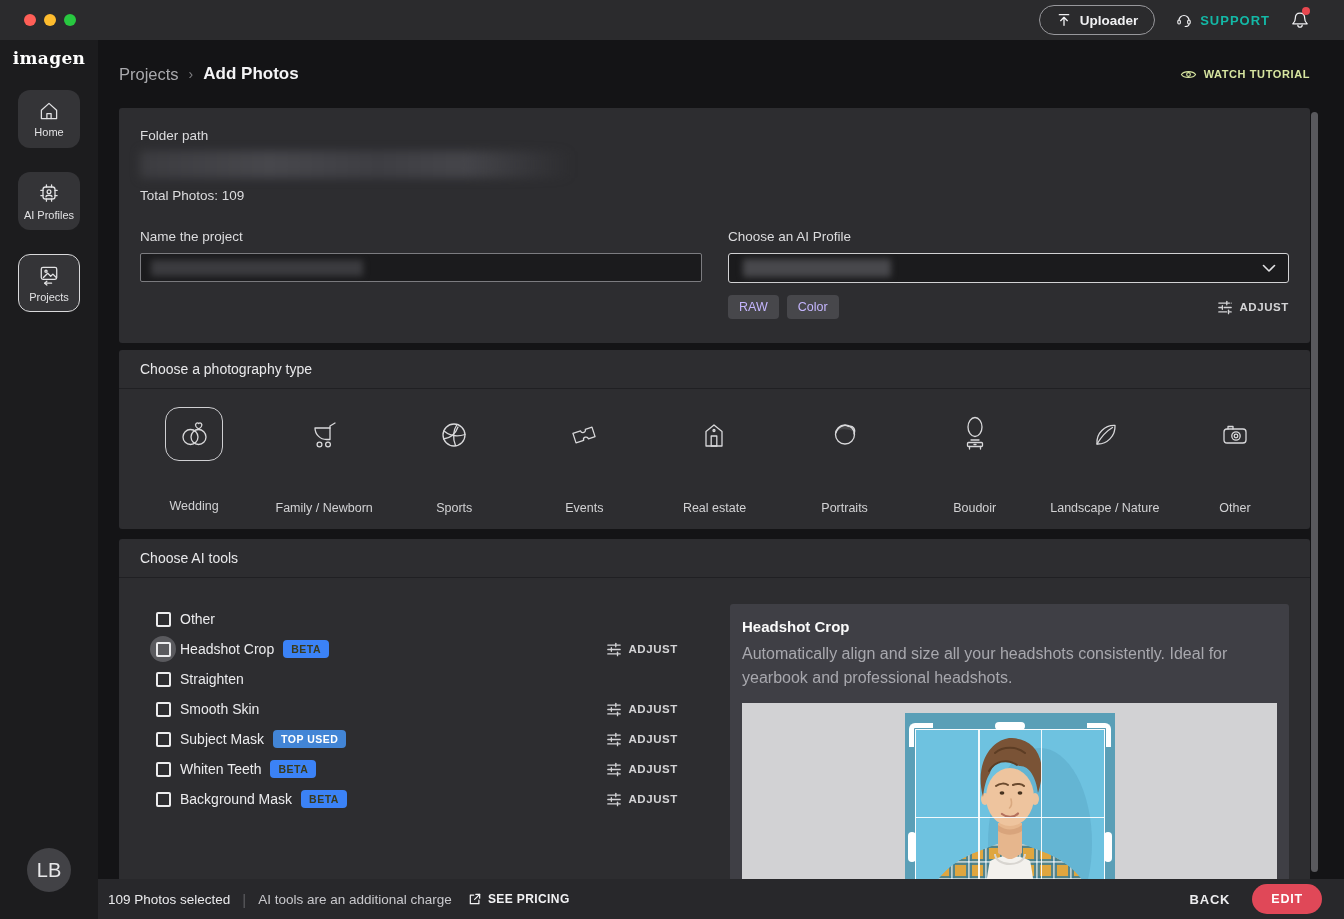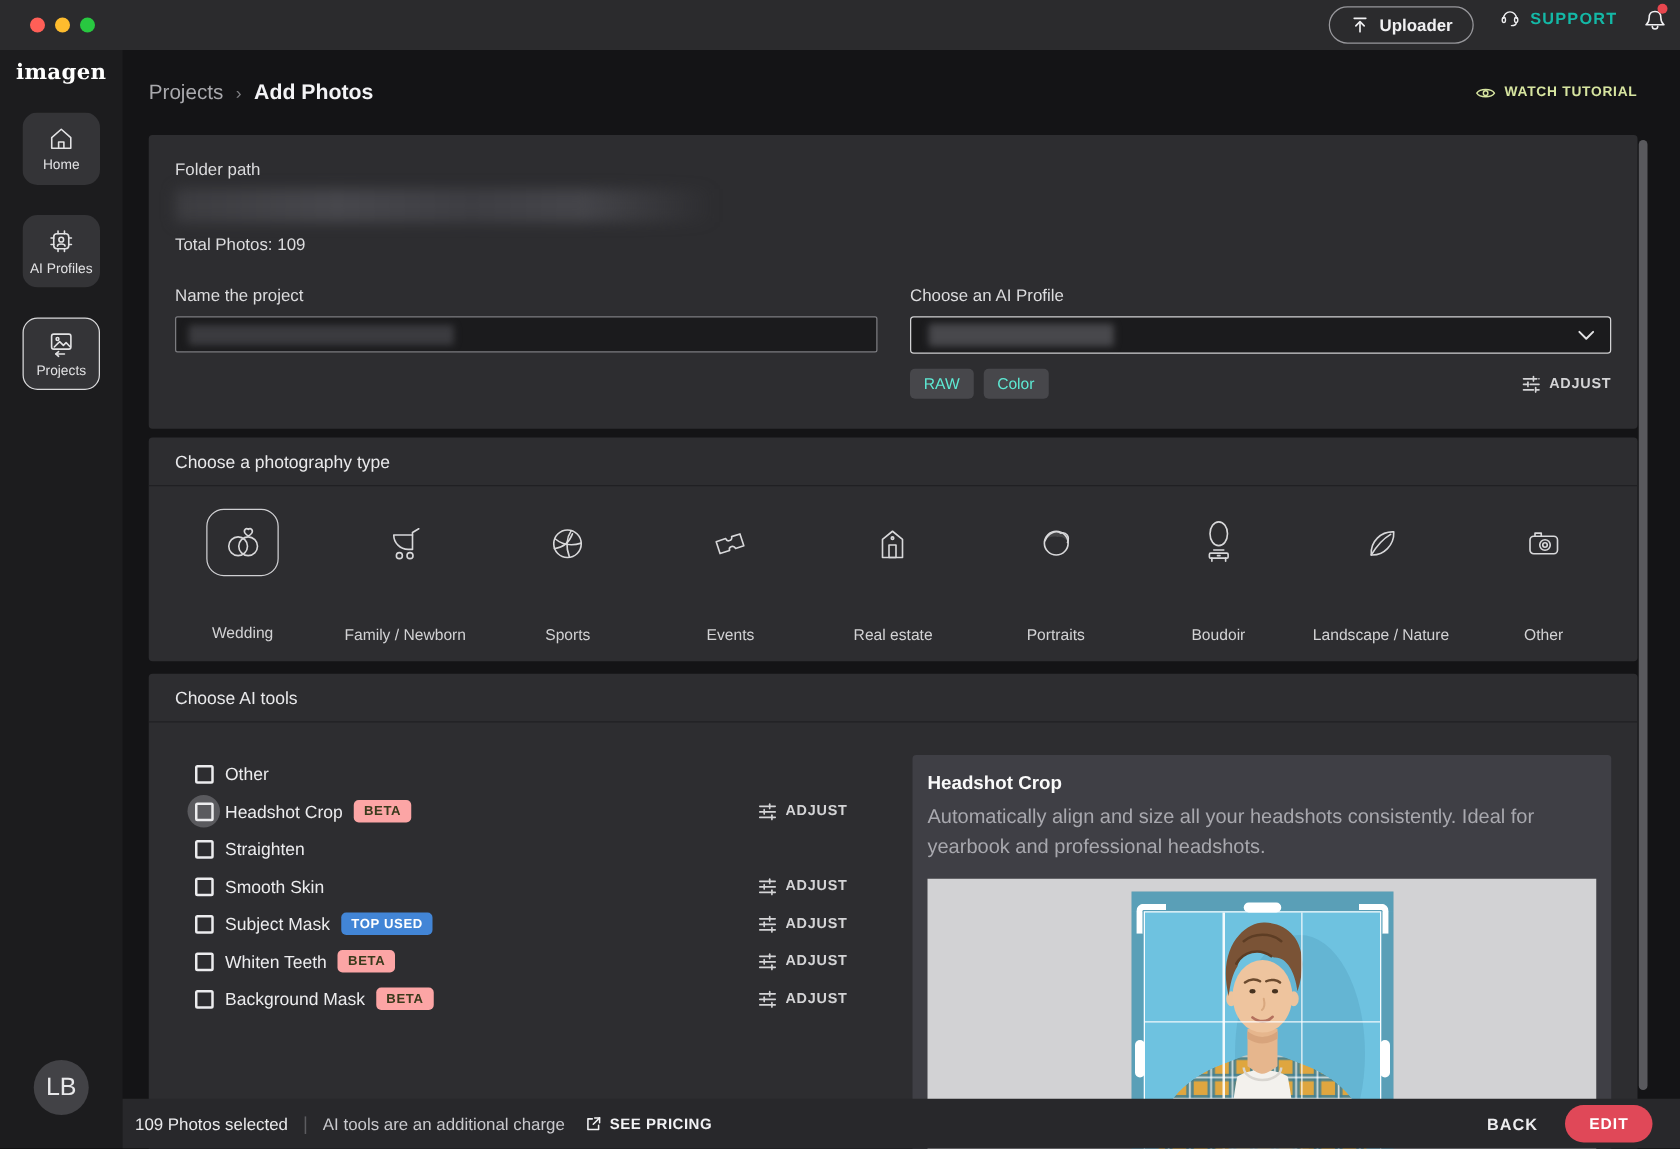--- a/index.html
+++ b/index.html
@@ -11,21 +11,21 @@
   svg { display:block; }
 
   
   .titlebar {
     position:absolute; top:0; left:0; width:1344px; height:40px;
     background:#2b2b2d; display:flex; align-items:center; z-index:10;
   }
   .traffic { display:flex; gap:8px; margin-left:24px; }
   .traffic span { width:12px; height:12px; border-radius:50%; display:block; }
   .tl-red{ background:#ff5f57; } .tl-yellow{ background:#febc2e; } .tl-green{ background:#28c840; }
-  .titlebar-right { margin-left:auto; display:flex; align-items:flex-start; gap:20px; padding-right:10px; }
+  .titlebar-right { margin-left:auto; display:flex; align-items:center; gap:20px; padding-right:34px; }
   .uploader-btn {
     display:flex; align-items:center; gap:8px; border:1px solid #98989c; border-radius:16px;
     background:transparent; color:#f0f0f2; font:600 13.5px "Liberation Sans",sans-serif;
     padding:6px 16px; cursor:pointer;
   }
   .support-btn { display:flex; align-items:center; gap:7px; background:none; border:none; color:#14b8a6;
     font:700 13px "Liberation Sans",sans-serif; letter-spacing:1px; cursor:pointer; }
   .bell-wrap { position:relative; cursor:pointer; }
   .bell-dot { position:absolute; top:-2px; right:0; width:8px; height:8px; border-radius:50%; background:#e8474f; }
 
@@ -80,21 +80,21 @@
   .redact-name { width:212px; height:16px; background:#3b3b3f; filter:blur(3px); border-radius:2px; }
   .col-profile { flex:1; margin-left:26px; }
   .profile-select {
     margin-top:9px; height:30px; background:#1b1b1d; border:1.5px solid #d2d2d4; border-radius:3px;
     display:flex; align-items:center; padding:0 12px 0 14px; cursor:pointer;
   }
   .redact-profile { width:148px; height:18px; background:#48484c; filter:blur(3px); border-radius:2px; }
   .profile-select .chev { margin-left:auto; }
   .chips-row { display:flex; align-items:center; margin-top:12px; }
   .chip {
-    background:#47474b; border:none; border-radius:4px; color:#5eead4;
+    background:#47474b; border:none; border-radius:4px; color:#c4b5fd;
     font:400 12.5px "Liberation Sans",sans-serif; padding:5px 11px; margin-right:8px; cursor:pointer;
   }
   .adjust-btn {
     margin-left:auto; display:flex; align-items:center; gap:6px; background:none; border:none;
     color:#d4d4d6; font:700 11.5px "Liberation Sans",sans-serif; letter-spacing:0.6px; cursor:pointer;
   }
 
   
   .panel-phototype { margin-bottom:10px; }
   .type-row { display:flex; padding:18px 10px 14px; }
@@ -109,21 +109,21 @@
   .panel-tools { height:480px; }
   .tools-body { display:flex; padding:26px 21px 0; }
   .tools-list { width:540px; padding-left:10px; }
   .tool-row { height:30px; display:flex; align-items:center; }
   .checkbox-hit { position:relative; width:26px; height:26px; display:flex; align-items:center; justify-content:center; cursor:pointer; margin-right:4px; }
   .checkbox-hit.hovered { background:#5a5a5e; border-radius:50%; }
   .checkbox { width:15px; height:15px; border:2px solid #ececee; border-radius:2px; background:transparent; }
   .tool-label { font-size:14px; color:#ececee; }
   .badge { margin-left:9px; font:700 10.5px "Liberation Sans",sans-serif; letter-spacing:0.5px;
     padding:3px 8px; border-radius:4px; }
-  .badge.beta { background:#fca5a5; color:#3a3a1c; }
+  .badge.beta { background:#3b82f6; color:#3a3a1c; }
   .badge.top-used { background:#4285d6; color:#fff; }
   .tool-row .adjust-btn { margin-left:auto; }
 
   
   .preview-card { margin-left:52px; width:559px; height:430px; background:#3f3f45; border-radius:3px; padding:14px 12px; }
   .preview-title { font-size:15px; font-weight:700; color:#fafafa; }
   .preview-desc { margin-top:7px; font-size:16px; line-height:1.5; color:#a8a8ae; max-width:525px; }
   .preview-stage { margin-top:13px; width:535px; height:300px; background:#d2d2d4; display:flex; justify-content:center; position:relative; }
   .photo { position:relative; width:210px; margin-top:10px; height:290px; overflow:hidden; }
   .photo svg.person { position:absolute; top:0; left:0; }

